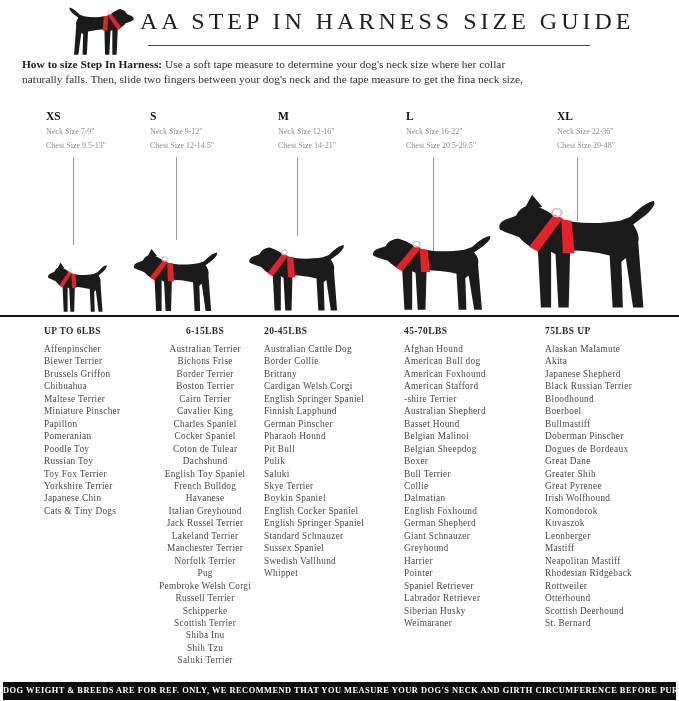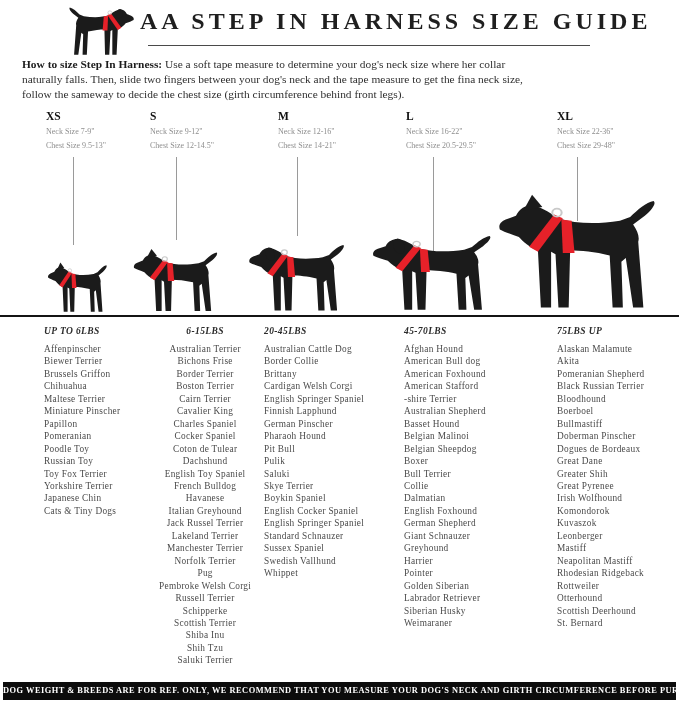--- a/index.html
+++ b/index.html
@@ -9,21 +9,21 @@
   }
   html,body{margin:0;padding:0;background:#ffffff;}
   .page{
     position:relative;width:679px;height:701px;background:#ffffff;overflow:hidden;
     font-family:"Liberation Serif","DejaVu Serif",serif;color:#2f2f2f;
   }
   
   .logo{position:absolute;left:68px;top:3px;width:68px;height:55px;transform:scaleX(-1);}
   h1.title{
     position:absolute;left:140px;top:8px;width:460px;margin:0;text-align:center;
-    font-size:24px;font-weight:700;letter-spacing:4px;color:#1f1f1f;white-space:nowrap;
+    font-size:24px;font-weight:400;letter-spacing:4px;color:#1f1f1f;white-space:nowrap;
   }
   .title-rule{position:absolute;left:148px;top:45px;width:442px;height:1px;background:#4a4a4a;}
   
   .instructions{position:absolute;left:22px;top:57px;width:648px;margin:0;
     font-size:11.4px;line-height:14.9px;color:#2f2f2f;}
   .instructions .line{display:block;white-space:nowrap;}
   .instructions b{font-weight:700;color:#1c1c1c;}
   
   .size-col{position:absolute;top:110px;transform:translateX(-50%);white-space:nowrap;}
   .size-col .sz{font-size:11.5px;font-weight:700;color:#111;margin-bottom:3px;}
@@ -39,25 +39,25 @@
   .dog-0{left:46px;top:261px;width:62px;height:54px;}
   .dog-1{left:131px;top:247px;width:88px;height:68px;}
   .dog-2{left:246px;top:239px;width:100px;height:76px;}
   .dog-3{left:369px;top:229px;width:124px;height:86px;}
   .dog-4{left:494px;top:191px;width:164px;height:124px;}
   .dog-body{fill:var(--sil);}
   .dog-strap{fill:var(--red);}
   .dog-ring{fill:none;stroke:#c9c9c9;stroke-width:1.4px;}
   
   .breed-col{position:absolute;top:326px;white-space:nowrap;}
-  .breed-col h3{margin:0 0 7px 0;font-size:9.5px;font-weight:700;letter-spacing:.4px;color:#2b2b2b;font-style:italic;}
+  .breed-col h3{margin:0 0 7px 0;font-size:9.5px;font-weight:700;letter-spacing:.4px;color:#2b2b2b;}
   .breed-col ul{margin:0;padding:0;list-style:none;}
   .breed-col li{font-size:9.3px;line-height:12.45px;letter-spacing:.3px;color:#4a4a4a;}
   .breed-pos-0{left:44px;} .breed-pos-1{left:159px;text-align:center;} .breed-pos-2{left:264px;}
-  .breed-pos-3{left:404px;} .breed-pos-4{left:557px;}
+  .breed-pos-3{left:404px;} .breed-pos-4{left:545px;}
   
   .footer{position:absolute;left:3px;top:682px;width:673px;height:18px;background:var(--footer-bg);
     color:#ffffff;text-align:center;font-size:8.4px;font-weight:700;letter-spacing:.5px;line-height:18px;white-space:nowrap;}
   .defs-holder{position:absolute;width:0;height:0;overflow:hidden;}
 </style>
 </head>
 <body>
 
 <svg class="defs-holder" aria-hidden="true">
   <defs>
@@ -84,21 +84,20 @@
     <svg class="logo" viewBox="0 0 112 100" preserveAspectRatio="none">
         <use href="#dog-flop"></use>
       </svg>
     <h1 class="title">AA STEP IN HARNESS SIZE GUIDE</h1>
     <div class="title-rule"></div>
   </header>
 
   <p class="instructions">
     <span class="line"><b>How to size Step In Harness:</b><span> Use a soft tape measure to determine your dog's neck size where her collar</span></span>
     <span class="line">naturally falls. Then, slide two fingers between your dog's neck and the tape measure to get the fina neck size,</span>
-    <span class="line">follow the sameway to decide the chest size (girth circumference behind front legs).</span>
   </p>
 
   <div id="size-columns">
   <div class="size-col size-pos-0">
     <div class="sz">XS</div>
     <div class="sub">Neck Size 7-9"</div>
     <div class="sub">Chest Size 9.5-13"</div>
   </div>
 
   <div class="size-col size-pos-1">
@@ -245,33 +244,33 @@
           <li>Boxer</li>
           <li>Bull Terrier</li>
           <li>Collie</li>
           <li>Dalmatian</li>
           <li>English Foxhound</li>
           <li>German Shepherd</li>
           <li>Giant Schnauzer</li>
           <li>Greyhound</li>
           <li>Harrier</li>
           <li>Pointer</li>
-          <li>Golden Siberian</li>
+          <li>Spaniel Retriever</li>
           <li>Labrador Retriever</li>
           <li>Siberian Husky</li>
           <li>Weimaraner</li>
         </ul>
   </div>
 
   <div class="breed-col breed-pos-4">
     <h3>75LBS UP</h3>
     <ul>
           <li>Alaskan Malamute</li>
           <li>Akita</li>
-          <li>Pomeranian Shepherd</li>
+          <li>Japanese Shepherd</li>
           <li>Black Russian Terrier</li>
           <li>Bloodhound</li>
           <li>Boerboel</li>
           <li>Bullmastiff</li>
           <li>Doberman Pinscher</li>
           <li>Dogues de Bordeaux</li>
           <li>Great Dane</li>
           <li>Greater Shih</li>
           <li>Great Pyrenee</li>
           <li>Irish Wolfhound</li>

